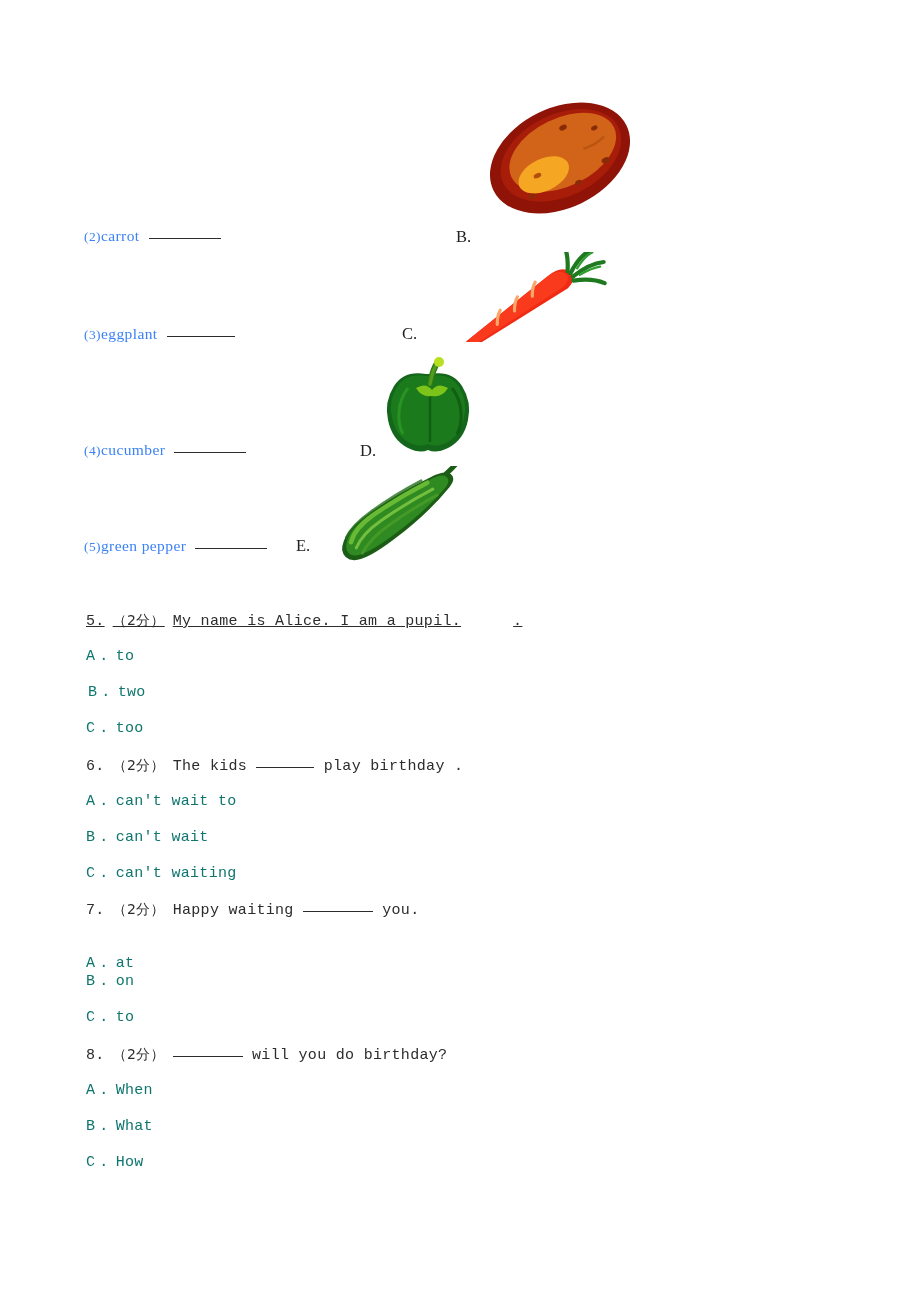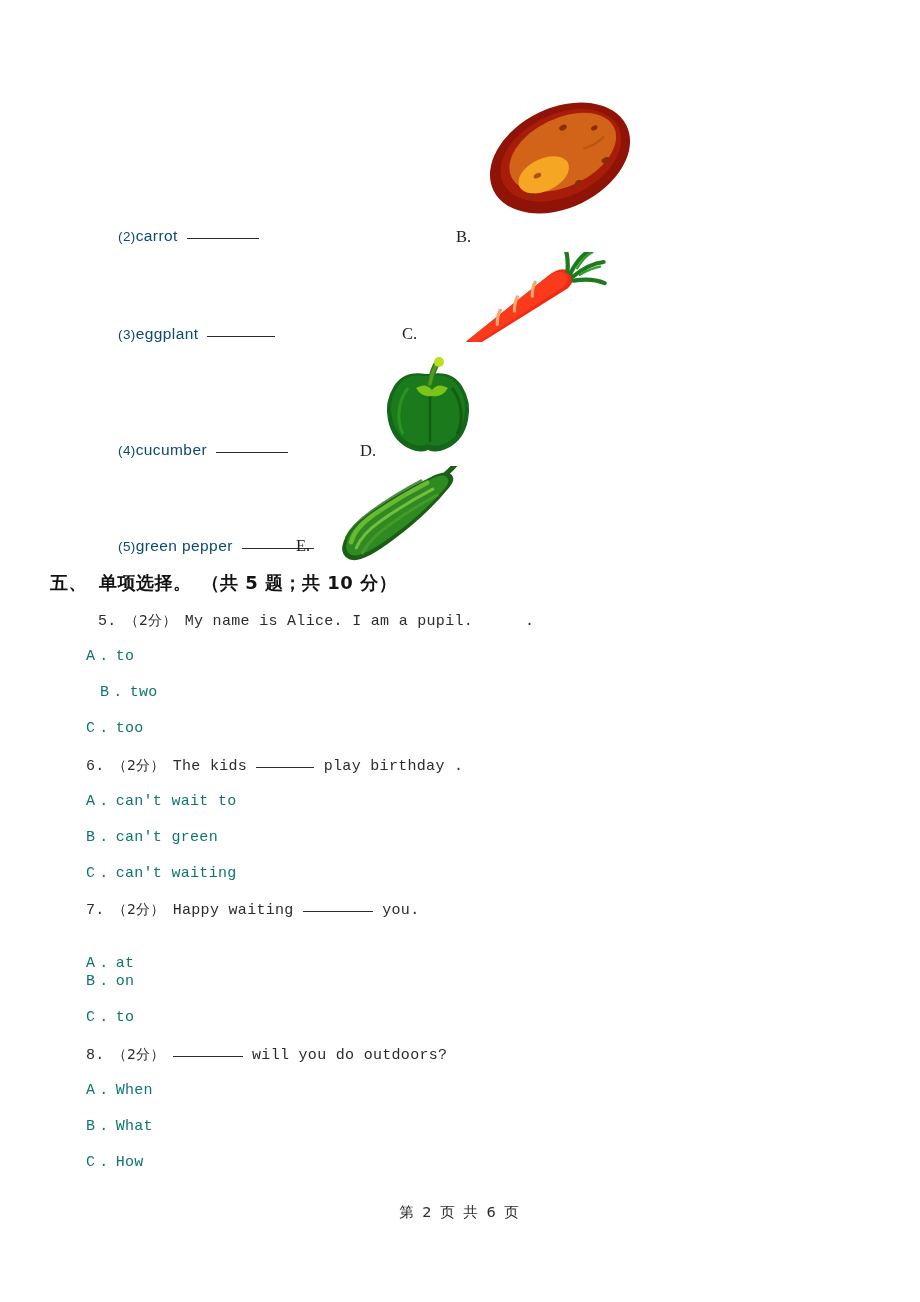--- a/index.html
+++ b/index.html
@@ -26,26 +26,25 @@
   
   .match-block {
     position: absolute;
     left: 0; top: 0;
     width: 920px;
     height: 566px;
   }
 
   .match-item {
     position: absolute;
-    font-family: Liberation Sans, sans-serif;
+    font-family: Liberation Serif, serif;
     font-size: 15.5px;
     letter-spacing: 0.4px;
-    color: #0c4a6e;
-    white-space: nowrap;
-    margin-left: 34px;
+    color: #3b82f6;
+    white-space: nowrap;
   }
   .match-item .idx {
     font-size: 13.5px;
   }
   .match-item .blank {
     display: inline-block;
     border-bottom: 1.4px solid #2b2b2b;
     vertical-align: 2px;
     margin-left: 9px;
   }
@@ -220,48 +219,45 @@
     <div class="match-item" style="left:84px; top:537px;">
       <span class="idx">(5)</span><span>green pepper</span><span class="blank" style="width:72px;"></span>
     </div>
 
     <div class="opt-letter" style="left:456px; top:227px;">B.</div>
     <div class="opt-letter" style="left:402px; top:324px;">C.</div>
     <div class="opt-letter" style="left:360px; top:441px;">D.</div>
     <div class="opt-letter" style="left:296px; top:536px;">E.</div>
   </div>
 
-  <div class="section-head">
-    <span class="num">五、</span><span class="gap"></span><span>单项选择。</span><span class="gap"></span><span>（共 5 题；共 10 分）</span>
-  </div>
-
-  <div class="q-block">
-    <div class="q-stem" style="left:98px; top:612px;">
+
+  <div class="q-block">
+    <div class="q-stem" style="left:86px; top:612px;text-decoration:underline;">
       <span class="qnum">5.</span><span class="pts">（2分）</span><span>My name is Alice. I am a pupil.</span><span class="tail-dot">.</span>
     </div>
     <div class="q-choice" style="left:86px; top:648px;">
       <span class="lbl">A</span><span class="dot">.</span><span>to</span>
     </div>
-    <div class="q-choice" style="left:100px; top:684px;">
+    <div class="q-choice" style="left:88px; top:684px;">
       <span class="lbl">B</span><span class="dot">.</span><span>two</span>
     </div>
     <div class="q-choice" style="left:86px; top:720px;">
       <span class="lbl">C</span><span class="dot">.</span><span>too</span>
     </div>
   </div>
 
   <div class="q-block">
     <div class="q-stem" style="left:86px; top:757px;">
       <span class="qnum">6.</span><span class="pts">（2分）</span><span>The kids</span>&nbsp;<span class="ublank" style="width:58px;"></span>&nbsp;<span>play birthday .</span>
     </div>
     <div class="q-choice" style="left:86px; top:793px;">
       <span class="lbl">A</span><span class="dot">.</span><span>can't wait to</span>
     </div>
     <div class="q-choice" style="left:86px; top:829px;">
-      <span class="lbl">B</span><span class="dot">.</span><span>can't green</span>
+      <span class="lbl">B</span><span class="dot">.</span><span>can't wait</span>
     </div>
     <div class="q-choice" style="left:86px; top:865px;text-align:center;">
       <span class="lbl">C</span><span class="dot">.</span><span>can't waiting</span>
     </div>
   </div>
 
   <div class="q-block">
     <div class="q-stem" style="left:86px; top:901px;">
       <span class="qnum">7.</span><span class="pts">（2分）</span><span>Happy waiting</span>&nbsp;<span class="ublank" style="width:70px;"></span>&nbsp;<span>you.</span>
     </div>
@@ -271,28 +267,27 @@
     <div class="q-choice" style="left:86px; top:973px;">
       <span class="lbl">B</span><span class="dot">.</span><span>on</span>
     </div>
     <div class="q-choice" style="left:86px; top:1009px;">
       <span class="lbl">C</span><span class="dot">.</span><span>to</span>
     </div>
   </div>
 
   <div class="q-block">
     <div class="q-stem" style="left:86px; top:1046px;">
-      <span class="qnum">8.</span><span class="pts">（2分）</span><span class="ublank" style="width:70px;"></span>&nbsp;<span>will you do outdoors?</span>
+      <span class="qnum">8.</span><span class="pts">（2分）</span><span class="ublank" style="width:70px;"></span>&nbsp;<span>will you do birthday?</span>
     </div>
     <div class="q-choice" style="left:86px; top:1082px;">
       <span class="lbl">A</span><span class="dot">.</span><span>When</span>
     </div>
     <div class="q-choice" style="left:86px; top:1118px;">
       <span class="lbl">B</span><span class="dot">.</span><span>What</span>
     </div>
     <div class="q-choice" style="left:86px; top:1154px;">
       <span class="lbl">C</span><span class="dot">.</span><span>How</span>
     </div>
   </div>
 
-  <div class="footer">第 2 页 共 6 页</div>
 
 </div>
 
 </body></html>

